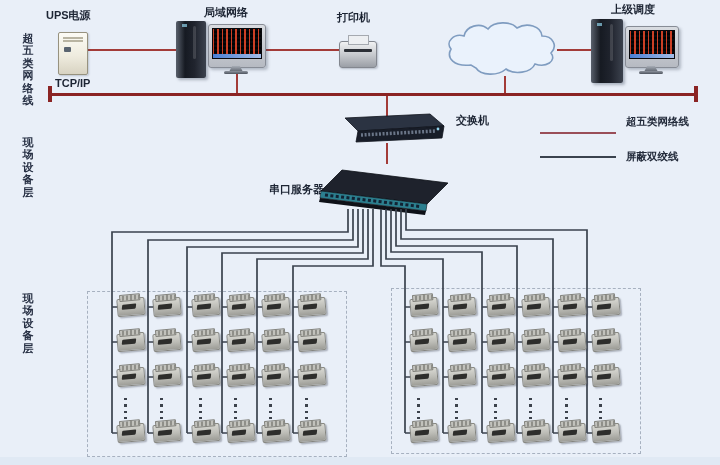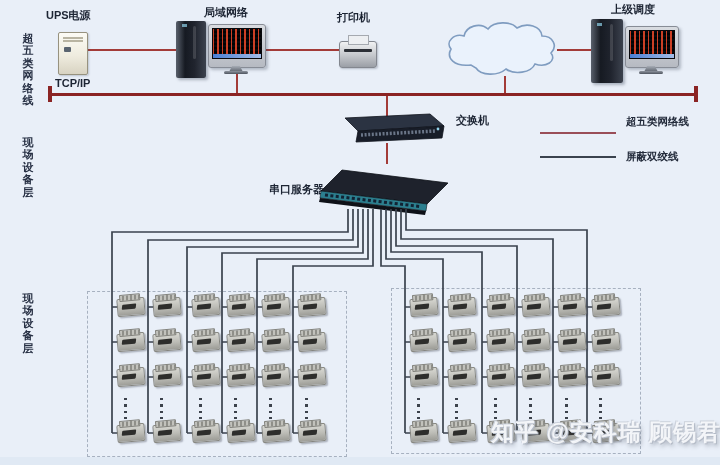--- a/index.html
+++ b/index.html
@@ -206,16 +206,15 @@
       <div class="meter" style="left: 558px; top: 368px;"></div>
       <div class="meter" style="left: 558px; top: 424px;"></div>
       <div class="vdots" style="left: 565px; top: 398px;"></div>
       <div class="meter" style="left: 592px; top: 298px;"></div>
       <div class="meter" style="left: 592px; top: 333px;"></div>
       <div class="meter" style="left: 592px; top: 368px;"></div>
       <div class="meter" style="left: 592px; top: 424px;"></div>
       <div class="vdots" style="left: 599px; top: 398px;"></div>
     </div>
 
-  <div class="watermark">知乎 @安科瑞 顾锡君</div>
 
   <div class="strip"></div>
 </div>
 
 </body></html>

